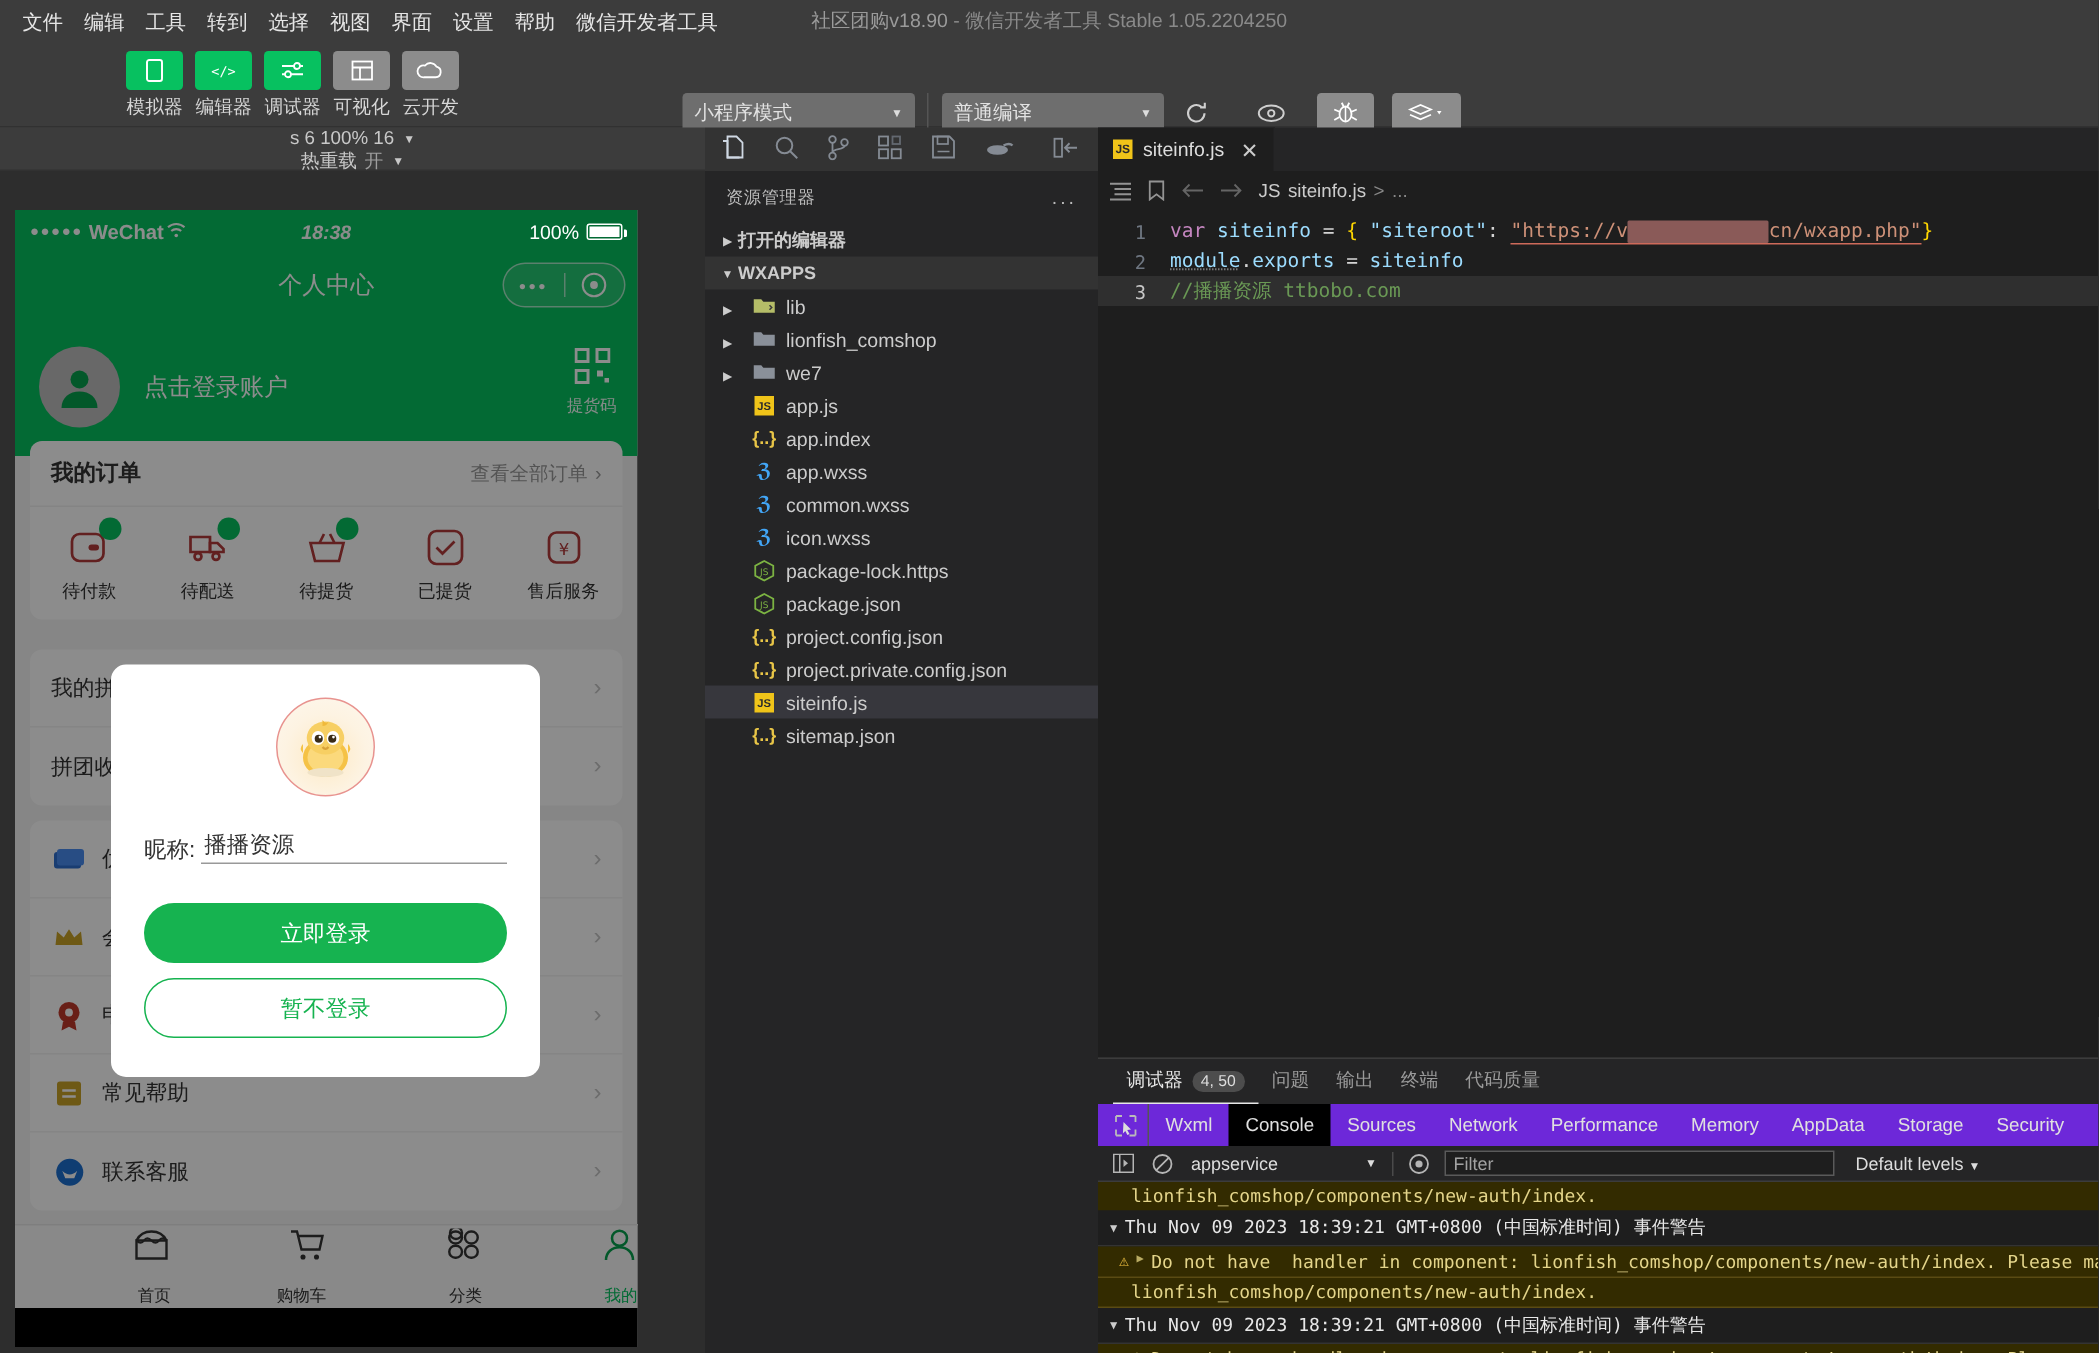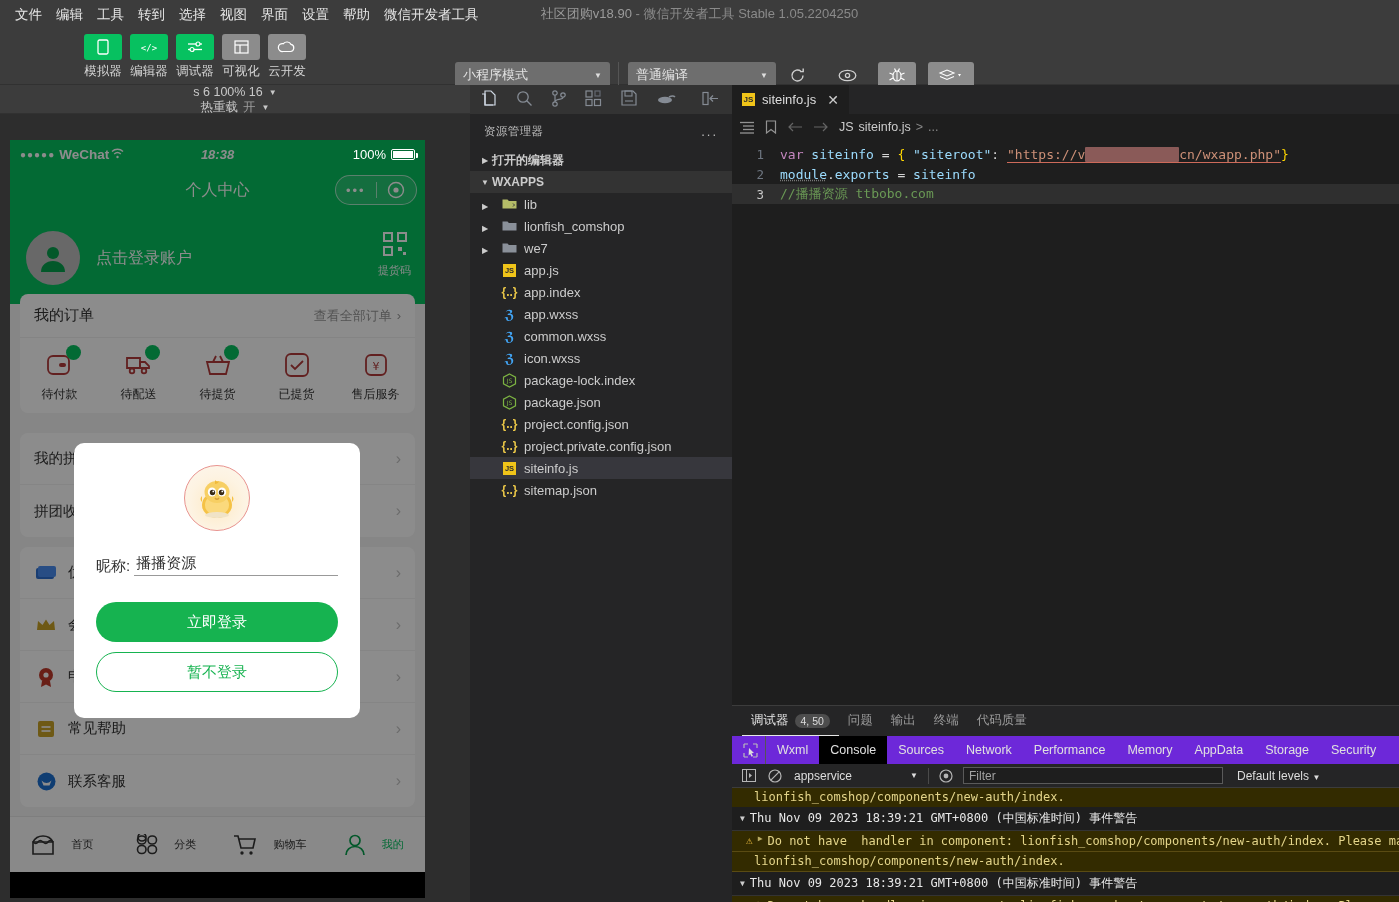--- a/index.html
+++ b/index.html
@@ -142,21 +142,21 @@
   .qr-block { position:absolute; right:14px; top:20px; text-align:center; }
   .qr-lbl { color:rgba(255,255,255,.95); font-size:11px; margin-top:4px; }
 
   .card {
     background:#fff; margin:0 10px; border-radius:8px; position:relative; top:-10px;
   }
   .card-head {
     height:44px; display:flex; align-items:center; padding:0 14px;
     border-bottom:1px solid #f0f0f0;
   }
-  .card-head .t { font-size:15px; color:#333; }
+  .card-head .t { font-size:15px; color:#333;font-weight:bold; }
   .card-head .more { margin-left:auto; color:#999; font-size:13px; display:flex; align-items:center; gap:5px; }
   .order-icons { display:flex; padding:12px 0 10px; }
   .order-cell { flex:1; display:flex; flex-direction:column; align-items:center; gap:6px; }
   .order-cell .lb { font-size:12px; color:#333; }
   .badge-dot { position:absolute; right:-6px; top:-5px; width:15px; height:15px; border-radius:50%; background:#07c160; }
   .oi { position:relative; width:30px; height:30px; }
 
   .cardlist { background:#fff; margin:10px 10px 0; border-radius:8px; }
   .row {
     height:52px; display:flex; align-items:center; padding:0 14px;
@@ -164,21 +164,21 @@
   }
   .row:last-child { border-bottom:none; }
   .row .rt { font-size:14.5px; color:#333; }
   .row .chev { margin-left:auto; color:#c5c5c5; font-size:16px; }
   .row .ric { width:24px; margin-right:10px; display:flex; align-items:center; justify-content:center; }
 
   .tabbar {
     position:absolute; left:0; right:0; bottom:26px; height:56px; background:#fafafa;
     display:flex; border-top:1px solid #e6e6e6;
   }
-  .tabbar .tb { flex:1; display:flex; flex-direction:row; align-items:center; justify-content:center; gap:15px; }
+  .tabbar .tb { flex:1; display:flex; flex-direction:column; align-items:flex-end; justify-content:center; gap:15px; }
   .tabbar .tl { font-size:11px; color:#333; }
   .tabbar .tb.on .tl { color:#07c160; }
   .home-ind { position:absolute; left:0; right:0; bottom:0; height:26px; background:#000; }
 
   
   .sim-mask { position:absolute; inset:0; background:rgba(0,0,0,.45); }
 
   .modal {
     position:absolute; left:64px; top:303px; width:286px; background:#fff;
     border-radius:10px; padding:22px 22px 26px;
@@ -756,36 +756,36 @@
         <div class="tabbar">
           <div class="tb">
             <svg width="26" height="22" viewBox="0 0 26 22">
                 <path d="M3 8h20v12H3z" fill="none" stroke="#333" stroke-width="1.6"></path>
                 <path d="M3 8 q3-6 10-6 t10 6" fill="none" stroke="#333" stroke-width="1.6"></path>
                 <path d="M3 8q3 3 5 0t5 0t5 0t5 0" fill="none" stroke="#333" stroke-width="1.4"></path>
               </svg>
             <span class="tl">首页</span>
           </div>
           <div class="tb">
+            <svg width="26" height="22" viewBox="0 0 26 22">
+                <path d="M2 2h4l3 12h12l2-9H7" fill="none" stroke="#333" stroke-width="1.6"></path>
+                <circle cx="10" cy="19" r="1.7" fill="#333"></circle>
+                <circle cx="19" cy="19" r="1.7" fill="#333"></circle>
+              </svg>
+            <span class="tl">购物车</span>
+          </div>
+          <div class="tb">
             <svg width="24" height="22" viewBox="0 0 24 22">
                 <path d="M11 3a4 4 0 0 0-8 0a4 4 0 0 0 8 0" fill="none" stroke="#333" stroke-width="1.6"></path>
                 <rect x="2.5" y="2" width="8.5" height="8" rx="4" fill="none" stroke="#333" stroke-width="1.6"></rect>
                 <rect x="13" y="2" width="8.5" height="8" rx="4" fill="none" stroke="#333" stroke-width="1.6"></rect>
                 <rect x="2.5" y="11.5" width="8.5" height="8" rx="4" fill="none" stroke="#333" stroke-width="1.6"></rect>
                 <rect x="13" y="11.5" width="8.5" height="8" rx="4" fill="none" stroke="#333" stroke-width="1.6"></rect>
               </svg>
             <span class="tl">分类</span>
-          </div>
-          <div class="tb">
-            <svg width="26" height="22" viewBox="0 0 26 22">
-                <path d="M2 2h4l3 12h12l2-9H7" fill="none" stroke="#333" stroke-width="1.6"></path>
-                <circle cx="10" cy="19" r="1.7" fill="#333"></circle>
-                <circle cx="19" cy="19" r="1.7" fill="#333"></circle>
-              </svg>
-            <span class="tl">购物车</span>
           </div>
           <div class="tb on">
             <svg width="24" height="22" viewBox="0 0 24 22">
                 <circle cx="12" cy="6.5" r="5" fill="none" stroke="#07a04e" stroke-width="1.7"></circle>
                 <path d="M3 21c0-5.2 4-8.5 9-8.5s9 3.3 9 8.5" fill="none" stroke="#07a04e" stroke-width="1.7"></path>
               </svg>
             <span class="tl">我的</span>
           </div>
         </div>
         <div class="home-ind"></div>
@@ -911,21 +911,21 @@
       </div>
 
       <div class="frow">
         <span class="ind"></span>
         <span class="fico">
           <svg width="15" height="15" viewBox="0 0 15 15">
               <path d="M7.5 1 L13.5 4.2 V10.8 L7.5 14 L1.5 10.8 V4.2 Z" fill="none" stroke="#7cb342" stroke-width="1.2"></path>
               <text x="7.5" y="10.3" text-anchor="middle" fill="#7cb342" font-size="6" font-family="DejaVu Sans, sans-serif">JS</text>
             </svg>
         </span>
-        <span class="nm">package-lock.index</span>
+        <span class="nm">package-lock.https</span>
       </div>
 
       <div class="frow">
         <span class="ind"></span>
         <span class="fico">
           <svg width="15" height="15" viewBox="0 0 15 15">
               <path d="M7.5 1 L13.5 4.2 V10.8 L7.5 14 L1.5 10.8 V4.2 Z" fill="none" stroke="#7cb342" stroke-width="1.2"></path>
               <text x="7.5" y="10.3" text-anchor="middle" fill="#7cb342" font-size="6" font-family="DejaVu Sans, sans-serif">JS</text>
             </svg>
         </span>

